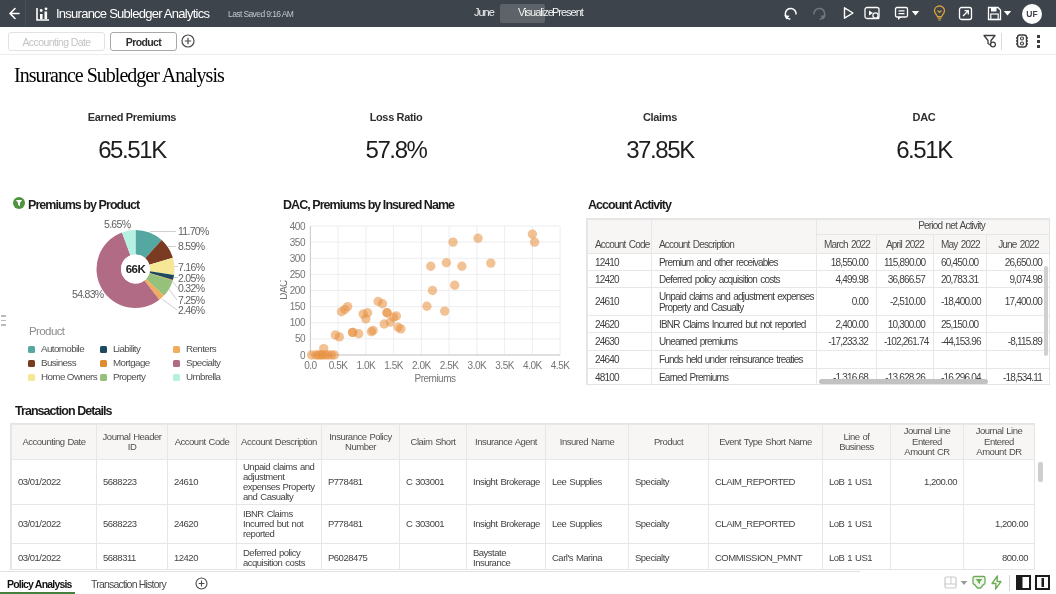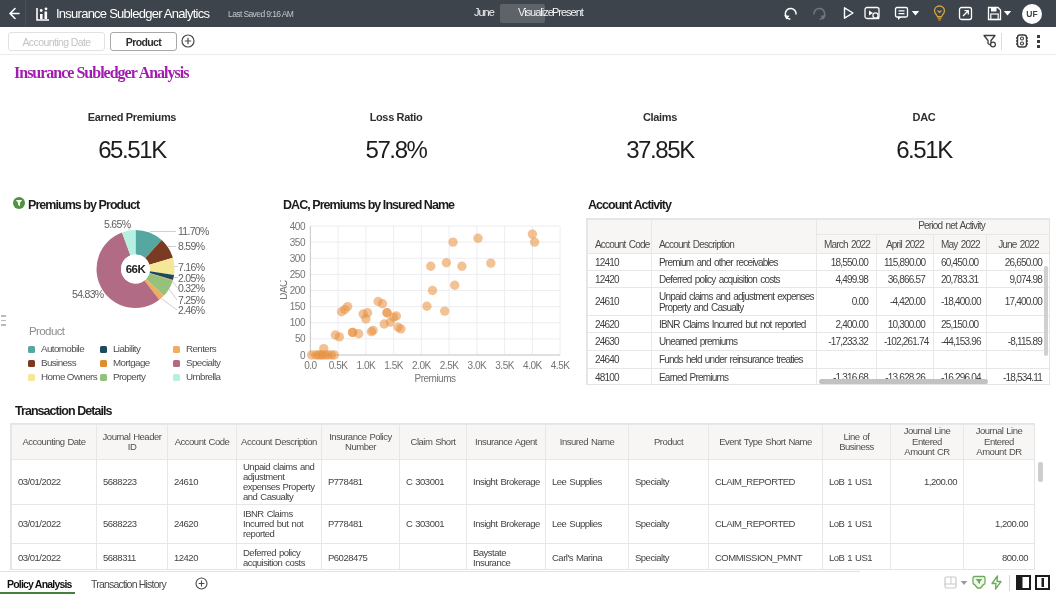--- a/index.html
+++ b/index.html
@@ -7,21 +7,21 @@
 #topbar { position:absolute; left:0; top:0; width:1056px; height:37px; background:#3d444c; border-bottom:4px solid #c2410c; }
 #topbar .divider { position:absolute; left:25px; top:0; width:1px; height:27px; background:#49515a; }
 #topbar .ttl { position:absolute; left:56px; top:6px; font-size:13px; letter-spacing:-0.75px; color:#fff; }
 #topbar .saved { position:absolute; left:228px; top:9px; font-size:8.5px; letter-spacing:-0.6px; color:#c2c6ca; }
 .navtab { position:absolute; top:6px; font-size:11px; letter-spacing:-1px; color:#f2f3f4; }
 #viz-sel { position:absolute; left:500px; top:4px; width:45px; height:19px; background:#5d6368; border-radius:2px; }
 #filterbar { position:absolute; left:0; top:27px; width:1056px; height:28px; background:#fff; border-bottom:1px solid #ececec; }
 .pill { position:absolute; top:5px; height:19px; border-radius:3px; font-size:10.5px; letter-spacing:-0.6px; text-align:center; line-height:18px; background:#fff; }
 #kpis .lbl { position:absolute; top:111px; width:264px; text-align:center; font-size:11px; letter-spacing:-0.35px; font-weight:bold; color:#2f2f2f; }
 #kpis .val { position:absolute; top:136px; width:264px; text-align:center; font-size:24px; letter-spacing:-1.4px; color:#1c1c1c; }
-h1 { position:absolute; left:14px; top:64px; font-family:"Liberation Serif", serif; font-weight:700; font-size:16px; letter-spacing:-1px; color:#a21caf; }
+h1 { position:absolute; left:14px; top:64px; font-family:"Liberation Serif", serif; font-weight:400; font-size:20px; letter-spacing:-1px; color:#000000; }
 .cttl { position:absolute; font-size:12.5px; letter-spacing:-0.95px; font-weight:bold; color:#1c1c1c; }
 #aa { position:absolute; left:586px; top:218px; width:464px; height:167px; border:1px solid #e4e4e4; overflow:hidden; background:#fff; }
 #aa table { border-collapse:collapse; table-layout:fixed; width:463px; font-size:10px; letter-spacing:-0.8px; word-spacing:1.2px; color:#3f3f3f; }
 #aa td, #aa th { border:1px solid #e7e7e7; overflow:hidden; padding:0 7px; font-weight:normal; white-space:nowrap; }
 #aa td div { width:165px; }
 #aa .wrap { white-space:normal; line-height:11px; }
 #aa thead th { background:#f7f6f5; color:#4a4a4a; vertical-align:bottom; padding-bottom:3px; }
 #aa .nr { text-align:right; padding-right:8px; }
 #aa .cl { text-align:left; }
 #tx { position:absolute; left:10px; top:423px; width:1025px; height:147px; border:1px solid #e4e4e4; overflow:hidden; background:#fff; }
@@ -331,21 +331,21 @@
           <td class="nr">36,866.57</td>
           <td class="nr">20,783.31</td>
           <td class="nr">9,074.98</td>
         </tr>
 <tr style="height:28px">
           <td class="cl">24610</td>
           <td class="cl">
             <div class="wrap">Unpaid claims and adjustment expenses Property and Casualty</div>
           </td>
           <td class="nr">0.00</td>
-          <td class="nr">-4,420.00</td>
+          <td class="nr">-2,510.00</td>
           <td class="nr">-18,400.00</td>
           <td class="nr">17,400.00</td>
         </tr>
 <tr style="height:17px">
           <td class="cl">24620</td>
           <td class="cl">
             <div>IBNR Claims Incurred but not reported</div>
           </td>
           <td class="nr">2,400.00</td>
           <td class="nr">10,300.00</td>

